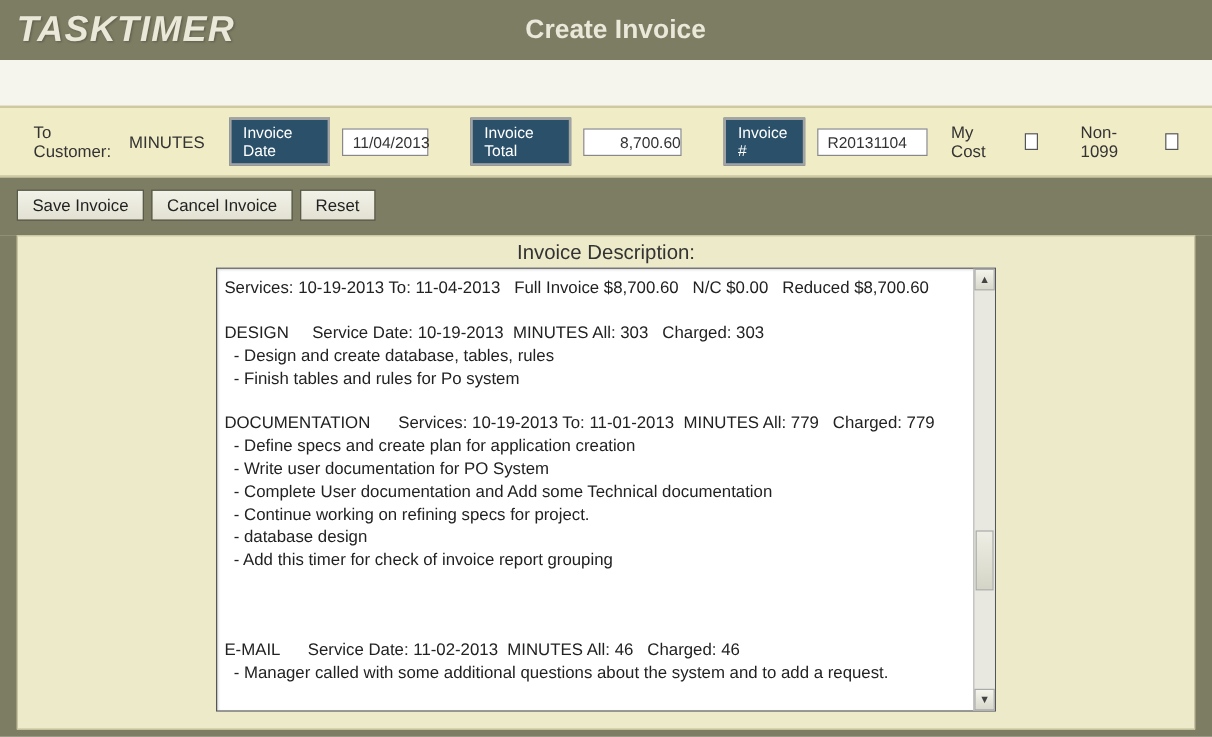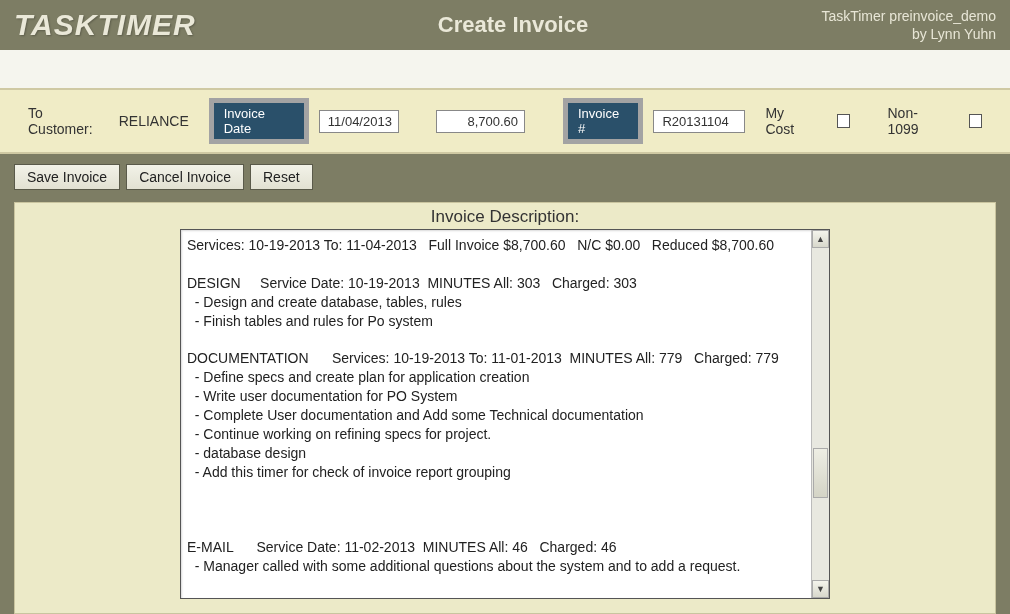--- a/index.html
+++ b/index.html
@@ -54,21 +54,21 @@
     align-items: center;
     gap: 10px;
     font-size: 14px;
     color: #333;
     margin-top: 38px;
   }
   .info-bar .label-dark {
     background: #2a506a;
     color: #fff;
     padding: 3px 10px;
-    border: 5px solid #a3a3a3;
+    border: 2px solid #a3a3a3;
     display: inline-block;
     font-size: 13px;
   }
   .info-bar .field-box {
     background: #fff;
     border: 1px solid #888;
     padding: 3px 8px;
     display: inline-block;
     min-width: 70px;
     font-size: 13px;
@@ -168,34 +168,31 @@
     padding: 4px 12px;
     line-height: 1.3;
   }
 </style>
 </head>
 <body>
 
 <div class="header">
   <div class="app-title">TASKTIMER</div>
   <div class="page-title">Create Invoice</div>
-  <div class="header-right">
-    <div>TaskTimer preinvoice_demo</div>
-    <div>by Lynn Yuhn</div>
-  </div>
 </div>
 
 <div class="info-bar">
   <span>To Customer:</span>
-  <span style="margin-right:10px;">RELIANCE</span>
+  <span style="margin-right:10px;">MINUTES</span>
 
   <span class="label-dark">Invoice Date</span>
   <span class="field-box">11/04/2013</span>
   <span class="gap-md"></span>
 
+  <span class="label-dark">Invoice Total</span>
   <span class="field-box field-right">8,700.60</span>
   <span class="gap-md"></span>
 
   <span class="label-dark">Invoice #</span>
   <span class="field-box" style="min-width:92px;">R20131104</span>
 
   <span style="flex:1"></span>
 
   <span class="checkbox-group">
     <span>My Cost</span>

